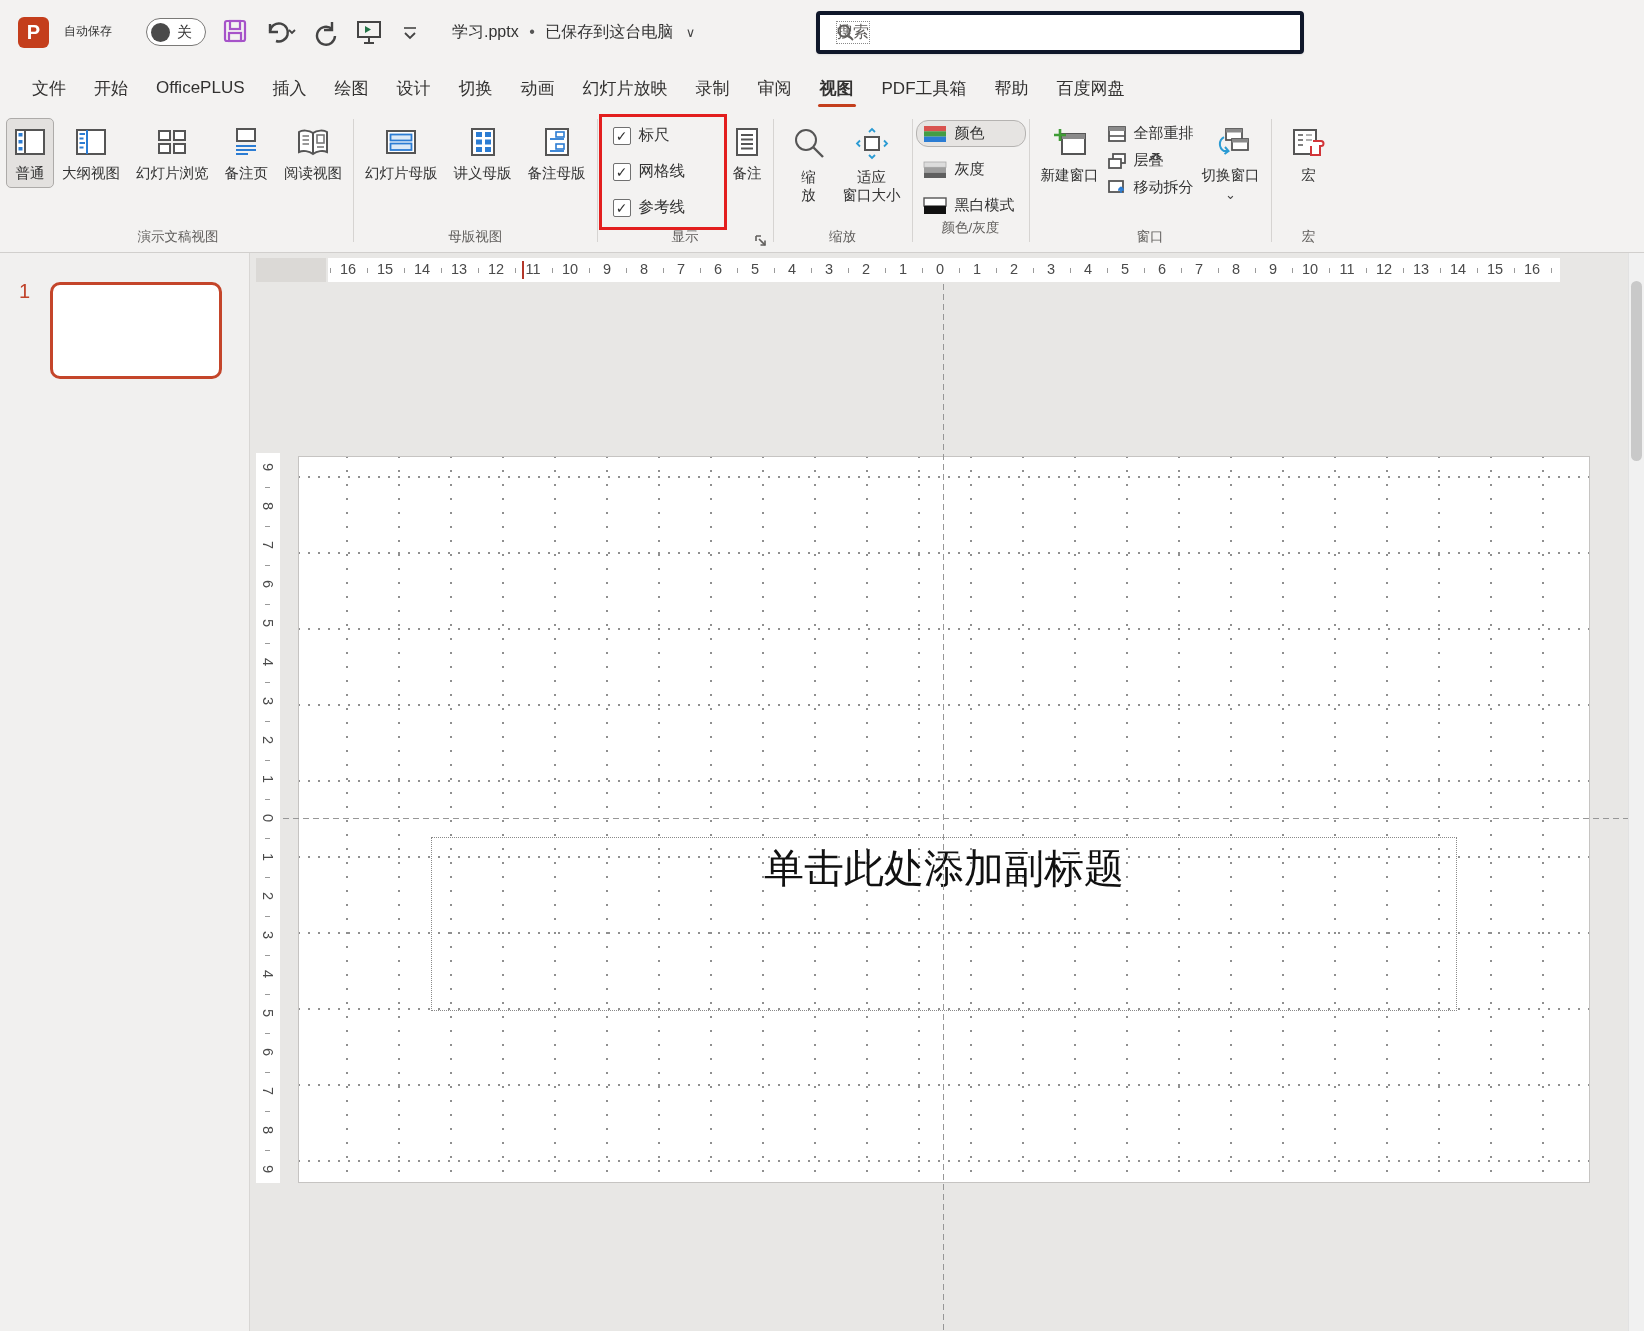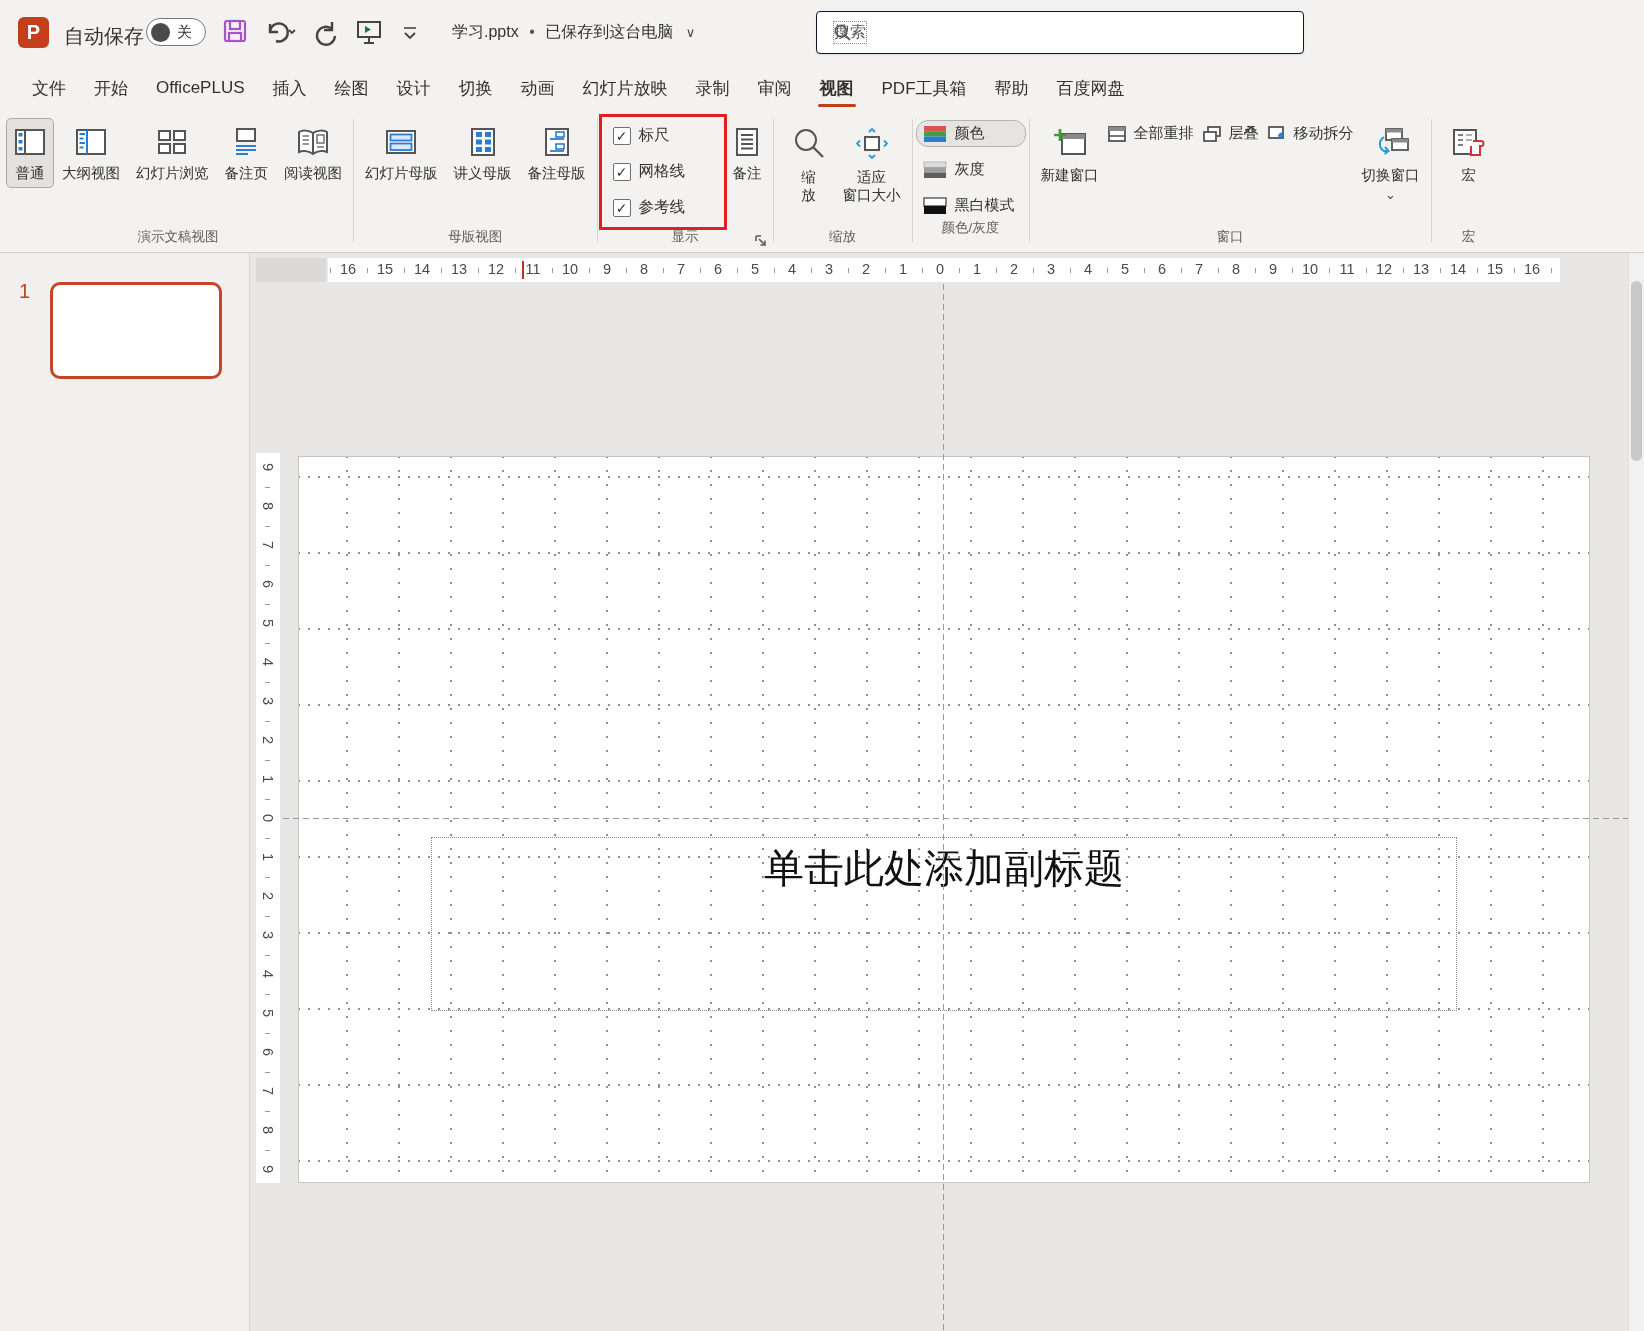--- a/index.html
+++ b/index.html
@@ -3,31 +3,31 @@
 <meta charset="utf-8">
 <style>
   * { margin:0; padding:0; box-sizing:border-box; }
   body { font-family:"Liberation Sans","DejaVu Sans",sans-serif; background:#e8e7e5; }
   .app { position:relative; width:1644px; height:1331px; background:#f3f2f1; overflow:hidden; }
 
   
   .titlebar { position:absolute; left:0; top:0; width:100%; height:64px; background:#f3f2f1; }
   .pp-logo { position:absolute; left:18px; top:17px; width:31px; height:31px; background:#c43e1c; border-radius:6px;
              color:#fff; font-weight:bold; font-size:20px; display:flex; align-items:center; justify-content:center; }
-  .autosave-label { position:absolute; left:64px; top:23px; font-size:20px; color:#333; white-space:nowrap; }
+  .autosave-label { position:absolute; left:64px; top:23px; font-size:12px; color:#333; white-space:nowrap; }
   .toggle { position:absolute; left:146px; top:18px; width:60px; height:28px; border:1.5px solid #7a7977; border-radius:14px;
             background:#fff; display:flex; align-items:center; padding:0 7px 0 4px; gap:7px; }
   .toggle .knob { width:19px; height:19px; border-radius:50%; background:#4a4a4a; }
   .toggle .tstate { font-size:15px; color:#333; }
   .tb-ico { position:absolute; top:18px; }
   .doc-title { position:absolute; left:452px; top:22px; font-size:16px; color:#333; white-space:nowrap; }
   .doc-title .sep { margin:0 6px; color:#555; }
   .doc-title .caret { margin-left:8px; font-size:13px; color:#444; }
   .searchbox { position:absolute; left:816px; top:11px; width:488px; height:43px; background:#fff;
-               border:1px solid #0f172a; border-radius:4px; box-shadow:0 1px 2px rgba(0,0,0,.08);
+               border:4px solid #0f172a; border-radius:4px; box-shadow:0 1px 2px rgba(0,0,0,.08);
                display:flex; align-items:center; padding-left:16px; gap:12px;text-decoration:underline; }
   .searchbox .ph { font-size:16px; color:#605e5c; }
 
   
   .tabrow { position:absolute; left:0; top:64px; width:100%; height:48px; display:flex; align-items:stretch; padding-left:18px; }
   .tab { position:relative; padding:0 14px; display:flex; align-items:center; font-size:17px; color:#323130; white-space:nowrap; cursor:default; }
   .tab.active { font-weight:bold; }
   .tab.active::after { content:""; position:absolute; left:12px; right:12px; bottom:5px; height:3px; background:#c43e1c; border-radius:2px; }
 
   
@@ -55,21 +55,21 @@
   .redbox { position:absolute; left:-2px; top:-1px; width:128px; height:116px; border:3px solid #e31e1e; z-index:6; pointer-events:none; }
   .launcher { position:absolute; right:2px; bottom:4px; width:14px; height:14px; color:#605e5c; }
 
   
   .colcol { display:flex; flex-direction:column; gap:9px; padding-top:5px; }
   .colrow { display:flex; align-items:center; gap:8px; padding:3px 10px 3px 6px; border-radius:12px; border:1px solid transparent; }
   .colrow.selected { background:#e6e4e2; border-color:#b5b3b1; }
   .colrow .blabel { font-size:15px; color:#333; white-space:nowrap; }
 
   
-  .smallcol { display:flex; flex-direction:row; gap:8px; padding-top:6px; }
+  .smallcol { display:flex; flex-direction:column; gap:8px; padding-top:6px; }
   .smallbtn { display:flex; align-items:center; gap:7px; }
   .smallbtn .blabel { font-size:15px; color:#333; white-space:nowrap; }
   .chev { font-size:13px; color:#444; line-height:.6; }
 
   
   .workspace { position:absolute; left:0; top:253px; width:100%; height:1078px; background:#e8e7e5; }
   .slides-panel { position:absolute; left:0; top:0; width:250px; height:100%; background:#f1f0ef; border-right:1px solid #d8d6d4; }
   .slide-num { position:absolute; left:19px; top:27px; font-size:20px; color:#c0432a; }
   .thumb { position:absolute; left:50px; top:29px; width:172px; height:97px; background:#fff;
            border:3.5px solid #c4452a; border-radius:10px; }

